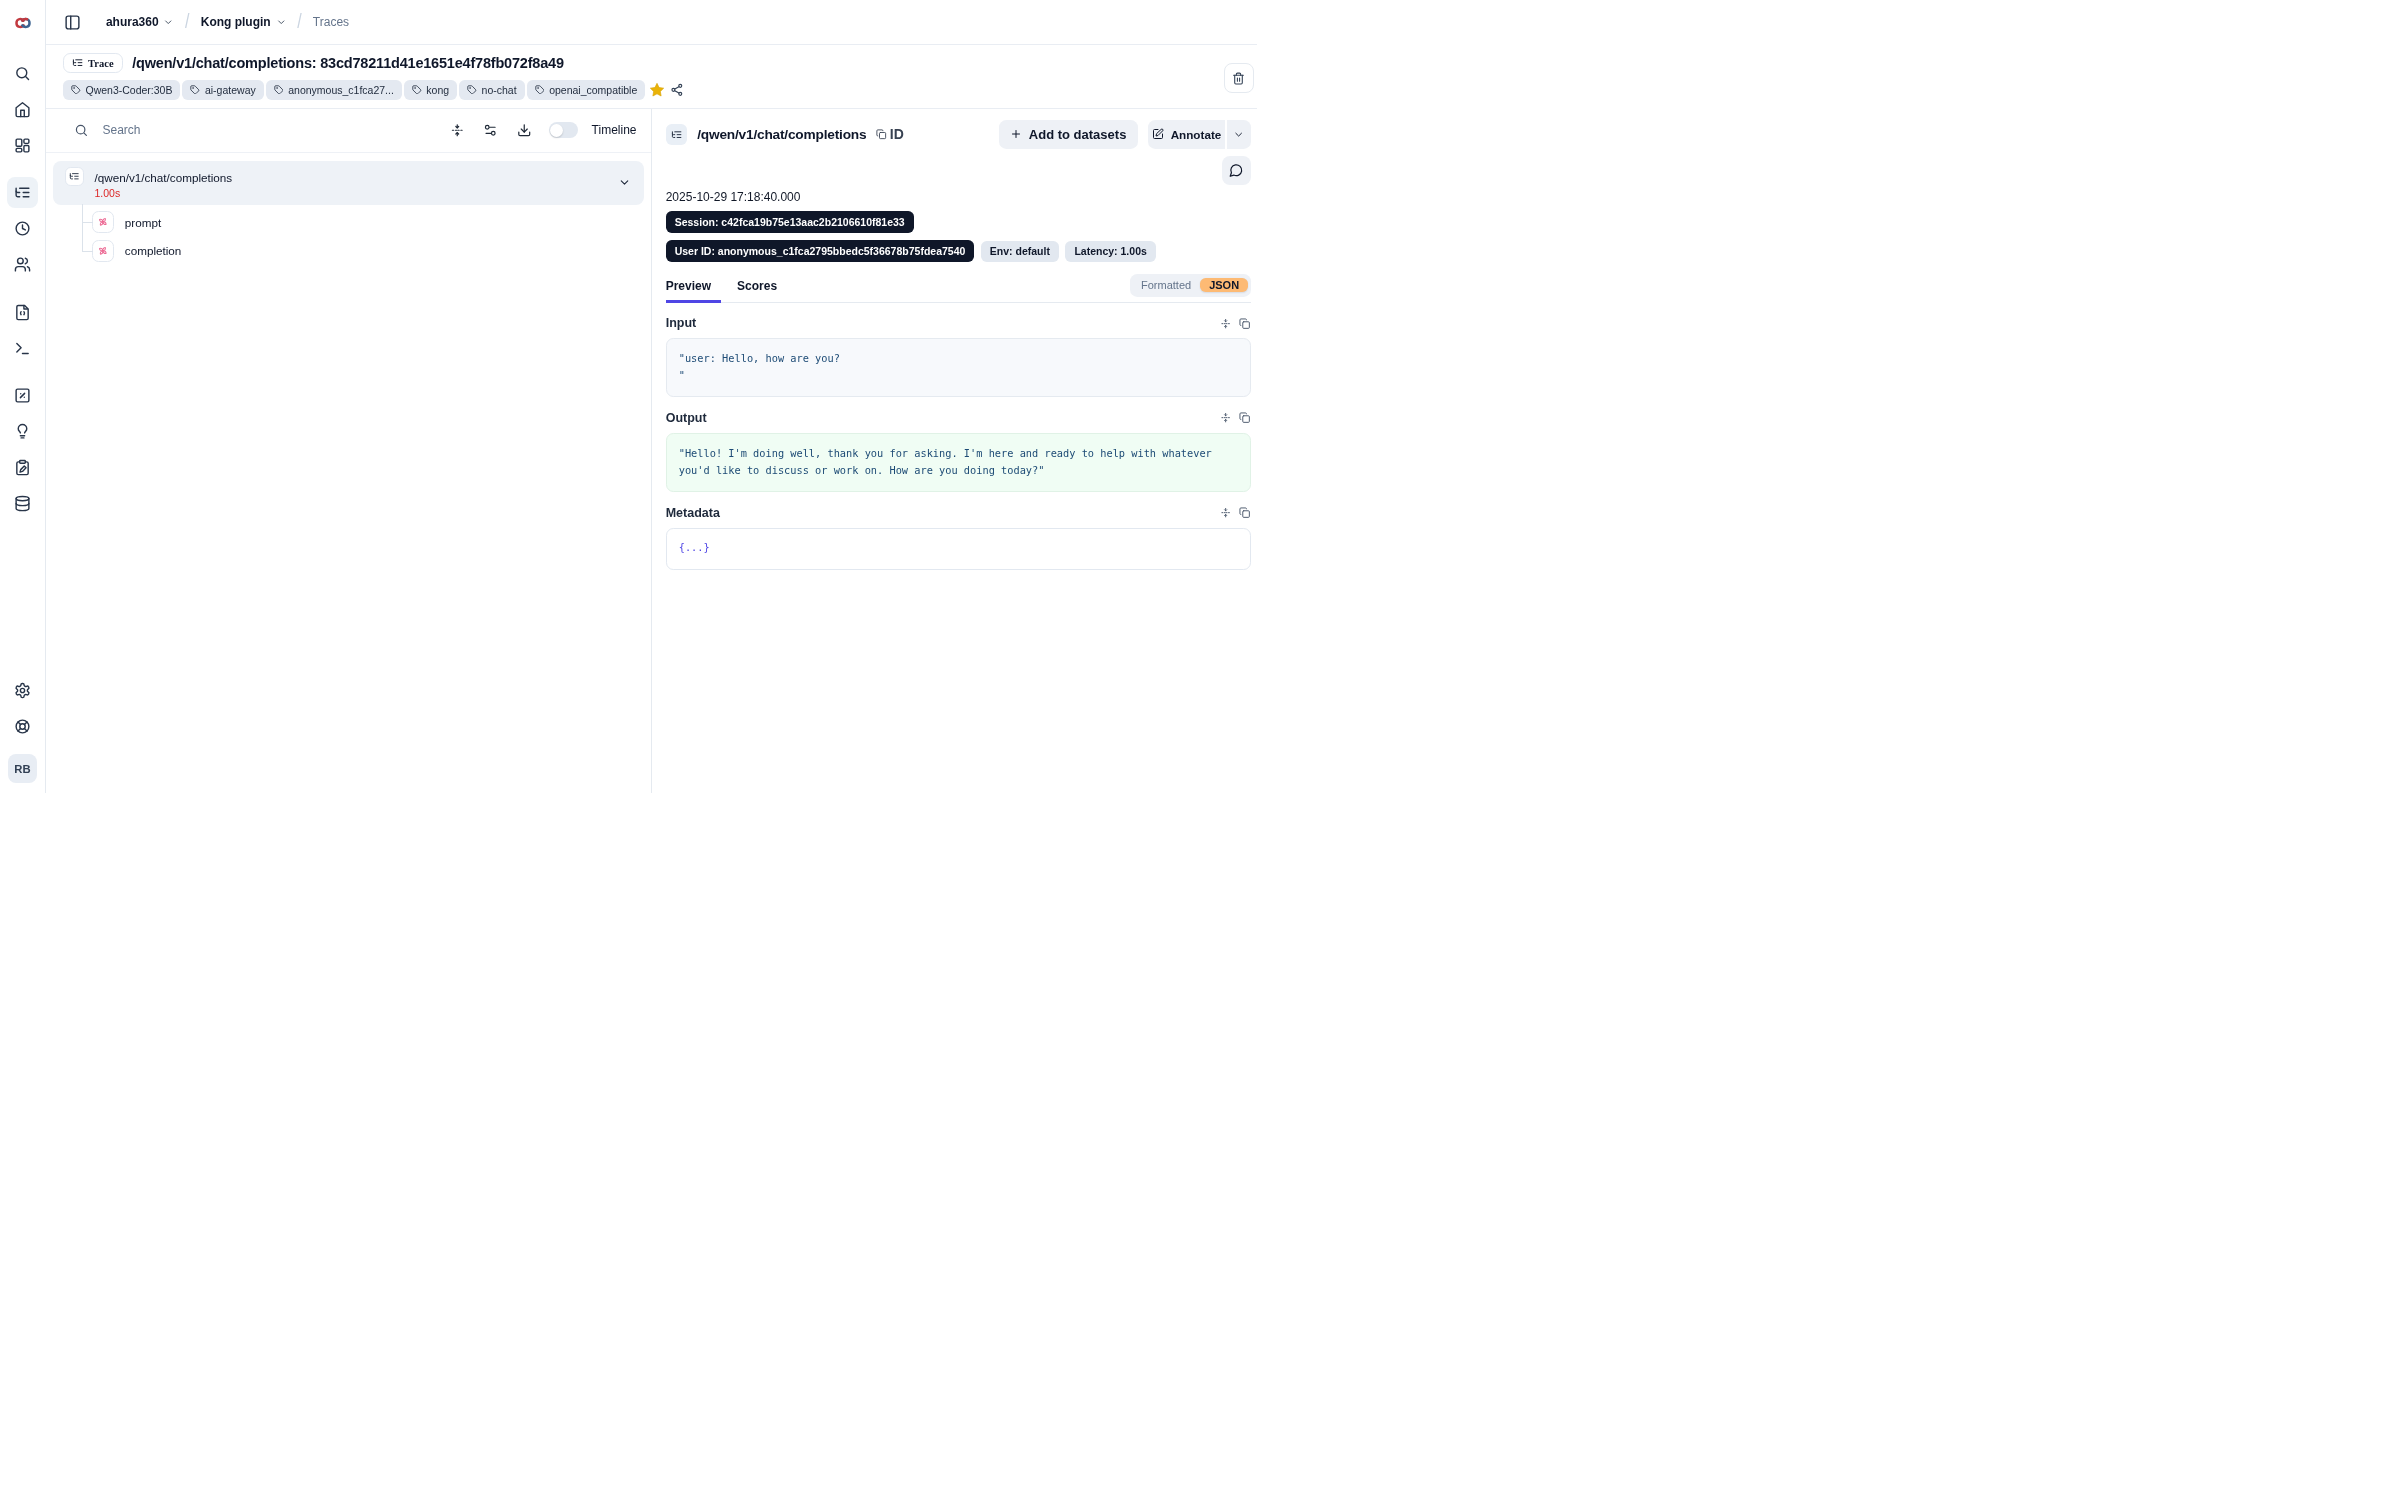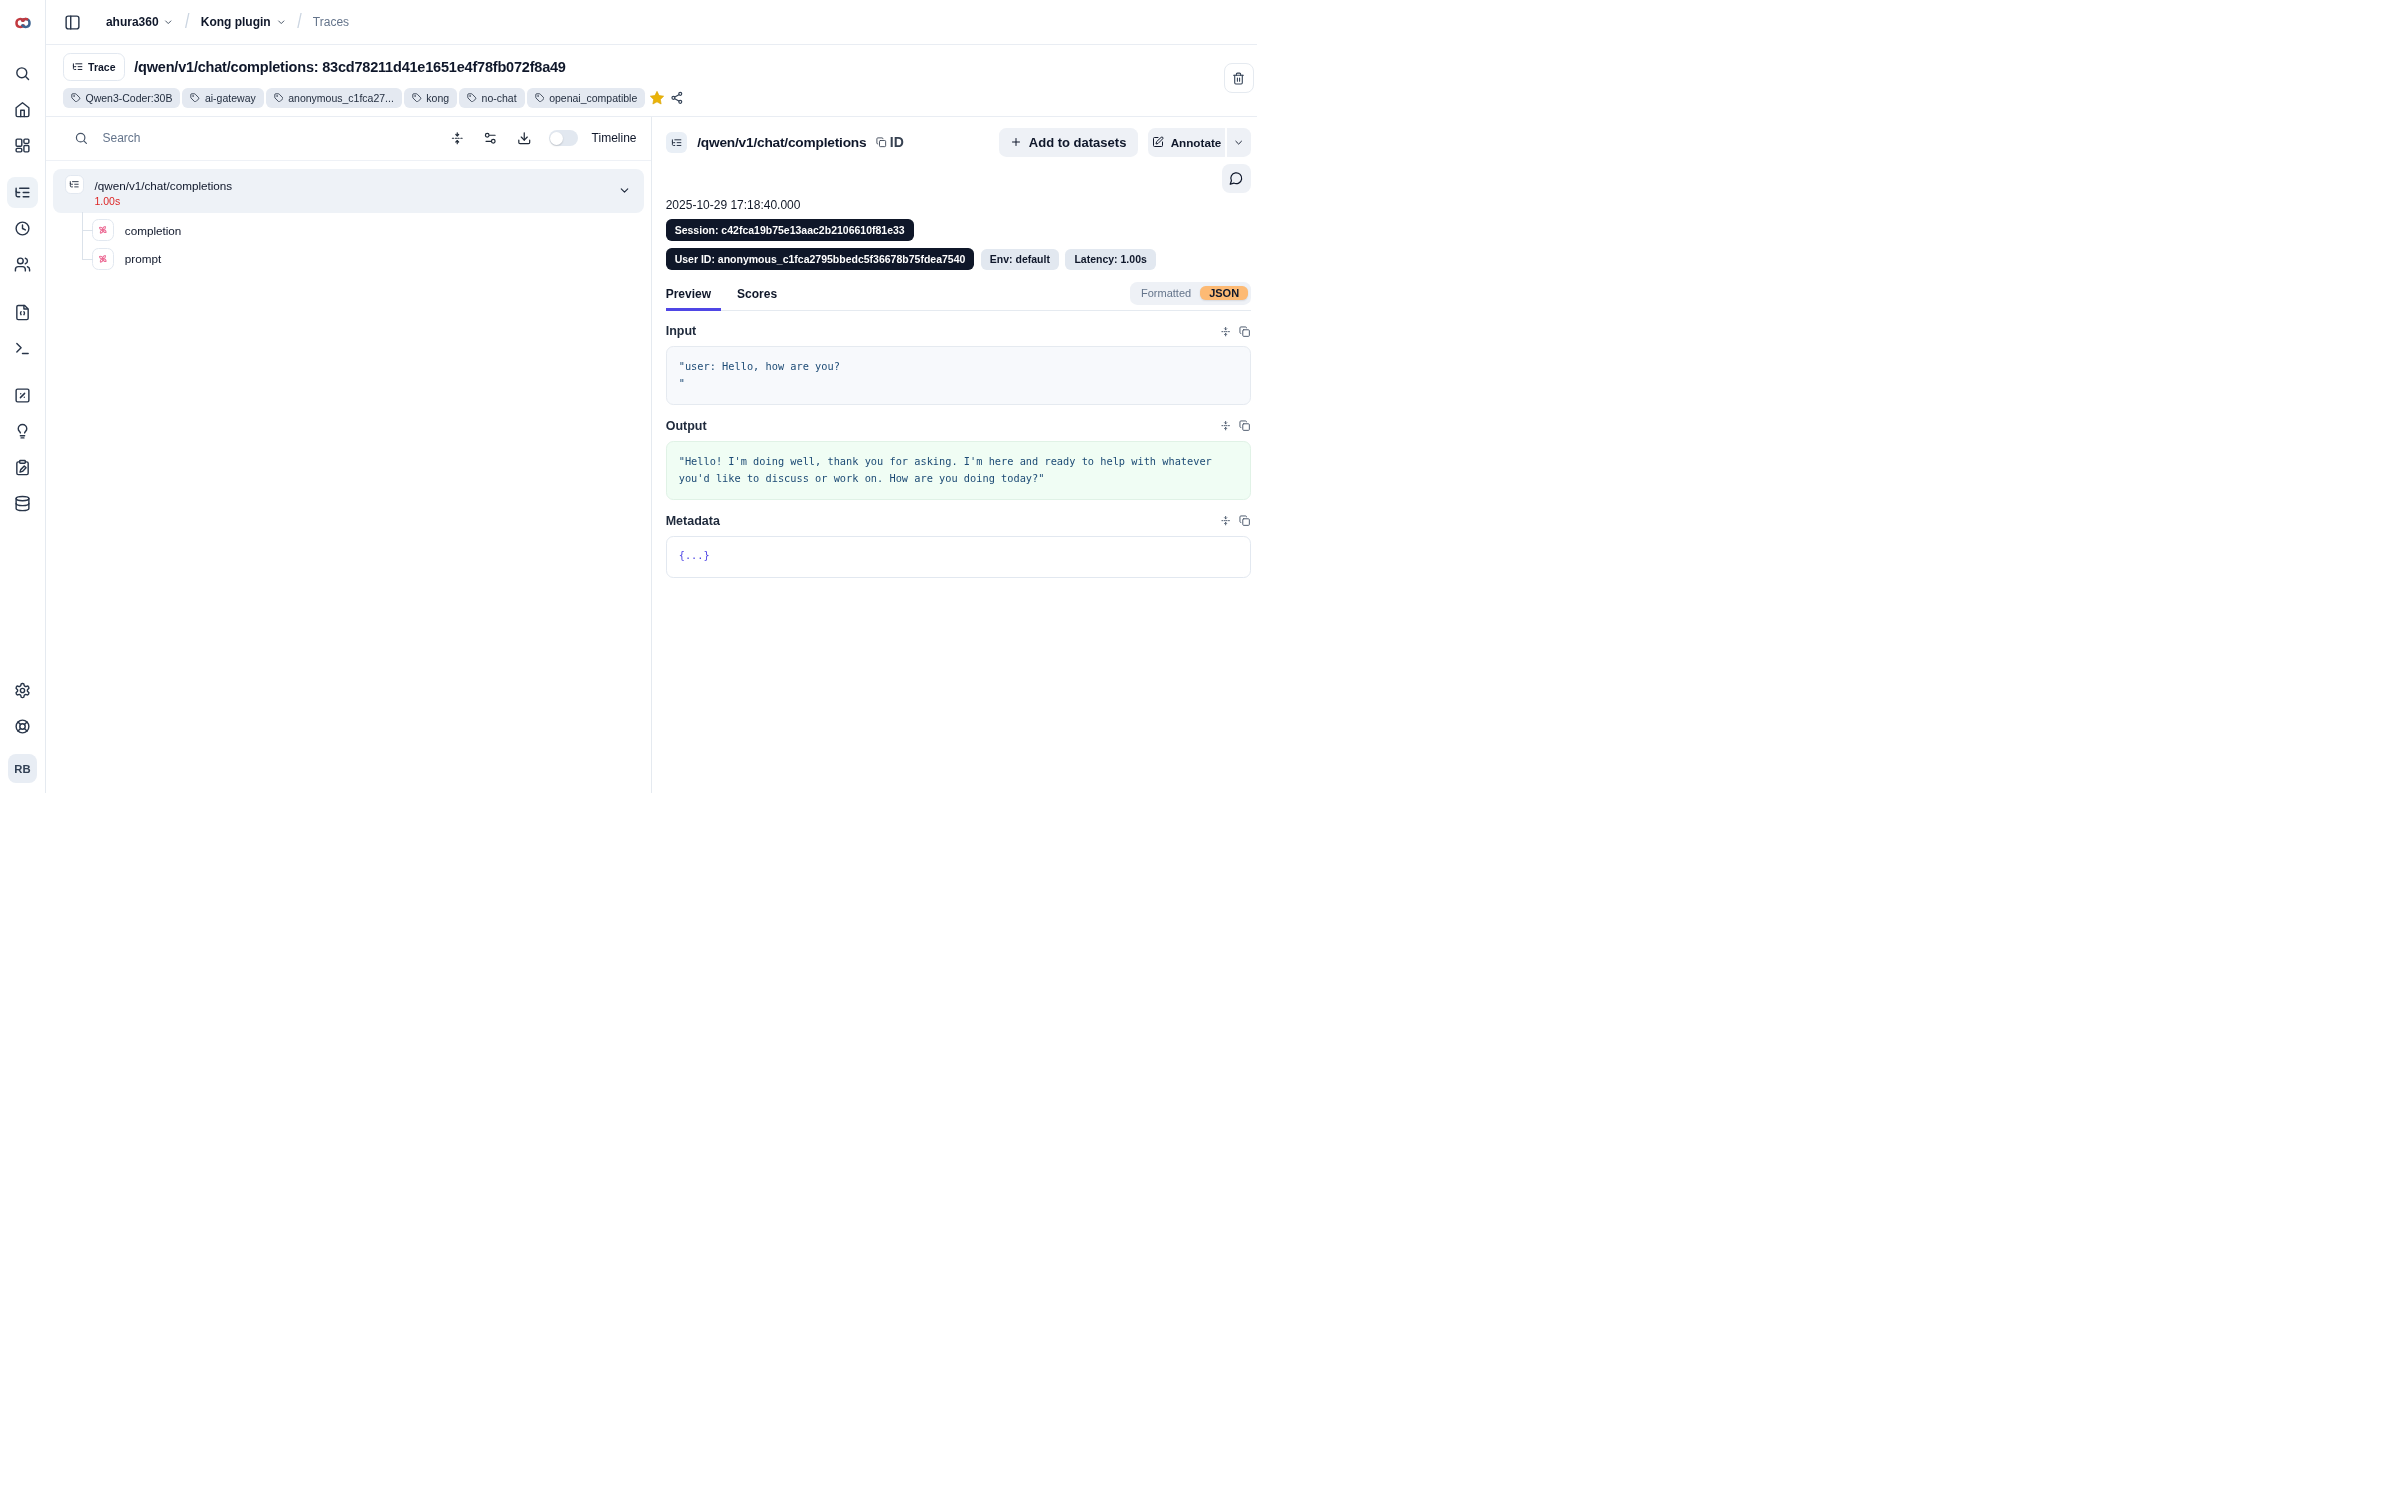--- a/index.html
+++ b/index.html
@@ -28,21 +28,21 @@
   .panel-toggle svg { width:17px; height:17px; }
   .breadcrumb { display:flex; align-items:center; margin-left:19.4px; gap:8px; }
   .crumb { display:flex; align-items:center; gap:4.8px; font-size:12px; font-weight:600; color:#0f172a; background:none; border:none; cursor:pointer; font-family:inherit; }
   .crumb svg { width:10.5px; height:10.5px; color:#334155; }
   .crumb-sep { color:#cbd5e1; font-size:16px; font-weight:300; padding:0 3.2px; transform:scaleY(1.25); }
   .crumb-page { font-size:12px; color:#64748b; font-weight:400; }
 
   
   .trace-bar { border-bottom:0.8px solid #e9edf3; padding:8px 9.7px 8px 17px; position:relative; flex-shrink:0; }
   .trace-row1 { display:flex; align-items:center; }
-  .trace-badge { display:inline-flex; align-items:center; gap:4.8px; height:28px; padding:0 8px; border:0.8px solid #e2e8f0; border-radius:7.3px; background:#fff; font-size:10.5px; font-weight:600; }
+  .trace-badge { display:inline-flex; align-items:center; gap:4.8px; height:20px; padding:0 8px; border:0.8px solid #e2e8f0; border-radius:7.3px; background:#fff; font-size:10.5px; font-weight:600;font-family:Liberation Serif, serif; }
   .trace-badge svg { width:11.3px; height:11.3px; }
   .trace-title { font-size:14.5px; font-weight:700; letter-spacing:-0.2px; margin-left:9.7px; white-space:nowrap; }
   .delete-btn { position:absolute; top:18px; right:3.2px; width:30px; height:30px; border-radius:8px; border:0.8px solid #e5eaf0; background:#fff; color:#334155; display:flex; align-items:center; justify-content:center; cursor:pointer; }
   .delete-btn svg { width:13px; height:13px; }
   .trace-row2 { display:flex; align-items:center; gap:2px; margin-top:6.5px; }
   .tag { display:inline-flex; align-items:center; gap:4.8px; height:20px; padding:0 8px; background:#e4e9f1; border-radius:5.7px; font-size:10.5px; font-weight:500; color:#1e293b; }
   .tag svg { width:9.7px; height:9.7px; }
   .icon-plain { background:none; border:none; display:flex; align-items:center; justify-content:center; cursor:pointer; color:#334155; padding:0 1.6px; }
   .star svg { width:16px; height:16px; }
   .share svg { width:13.7px; height:13.7px; }
@@ -431,32 +431,32 @@
             <div class="t-hline t-h2"></div>
             <div class="tree-child">
               <span class="event-box">
                 <svg viewBox="0 0 24 24" fill="none" stroke="currentColor" stroke-width="1.8" stroke-linecap="round" stroke-linejoin="round">
                   <path d="M12 12c-.5-3.2 1-5.4 4.2-5.8 1 3-.7 5.3-4.2 5.8Z"></path>
                     <path d="M12 12c3.2-.5 5.4 1 5.8 4.2-3 1-5.3-.7-5.8-4.2Z"></path>
                     <path d="M12 12c.5 3.2-1 5.4-4.2 5.8-1-3 .7-5.3 4.2-5.8Z"></path>
                     <path d="M12 12c-3.2.5-5.4-1-5.8-4.2 3-1 5.3.7 5.8 4.2Z"></path>
                 </svg>
               </span>
-              <span class="tree-child-label">completion</span>
+              <span class="tree-child-label">prompt</span>
             </div>
             <div class="tree-child">
               <span class="event-box">
                 <svg viewBox="0 0 24 24" fill="none" stroke="currentColor" stroke-width="1.8" stroke-linecap="round" stroke-linejoin="round">
                   <path d="M12 12c-.5-3.2 1-5.4 4.2-5.8 1 3-.7 5.3-4.2 5.8Z"></path>
                     <path d="M12 12c3.2-.5 5.4 1 5.8 4.2-3 1-5.3-.7-5.8-4.2Z"></path>
                     <path d="M12 12c.5 3.2-1 5.4-4.2 5.8-1-3 .7-5.3 4.2-5.8Z"></path>
                     <path d="M12 12c-3.2.5-5.4-1-5.8-4.2 3-1 5.3.7 5.8 4.2Z"></path>
                 </svg>
               </span>
-              <span class="tree-child-label">prompt</span>
+              <span class="tree-child-label">completion</span>
             </div>
           </div>
         </div>
       </section>
 
       <section class="detail-panel">
         <div class="detail-header">
           <span class="detail-badge">
             <svg class="ic" viewBox="0 0 24 24">
                 <path d="M21 12h-8"></path>

